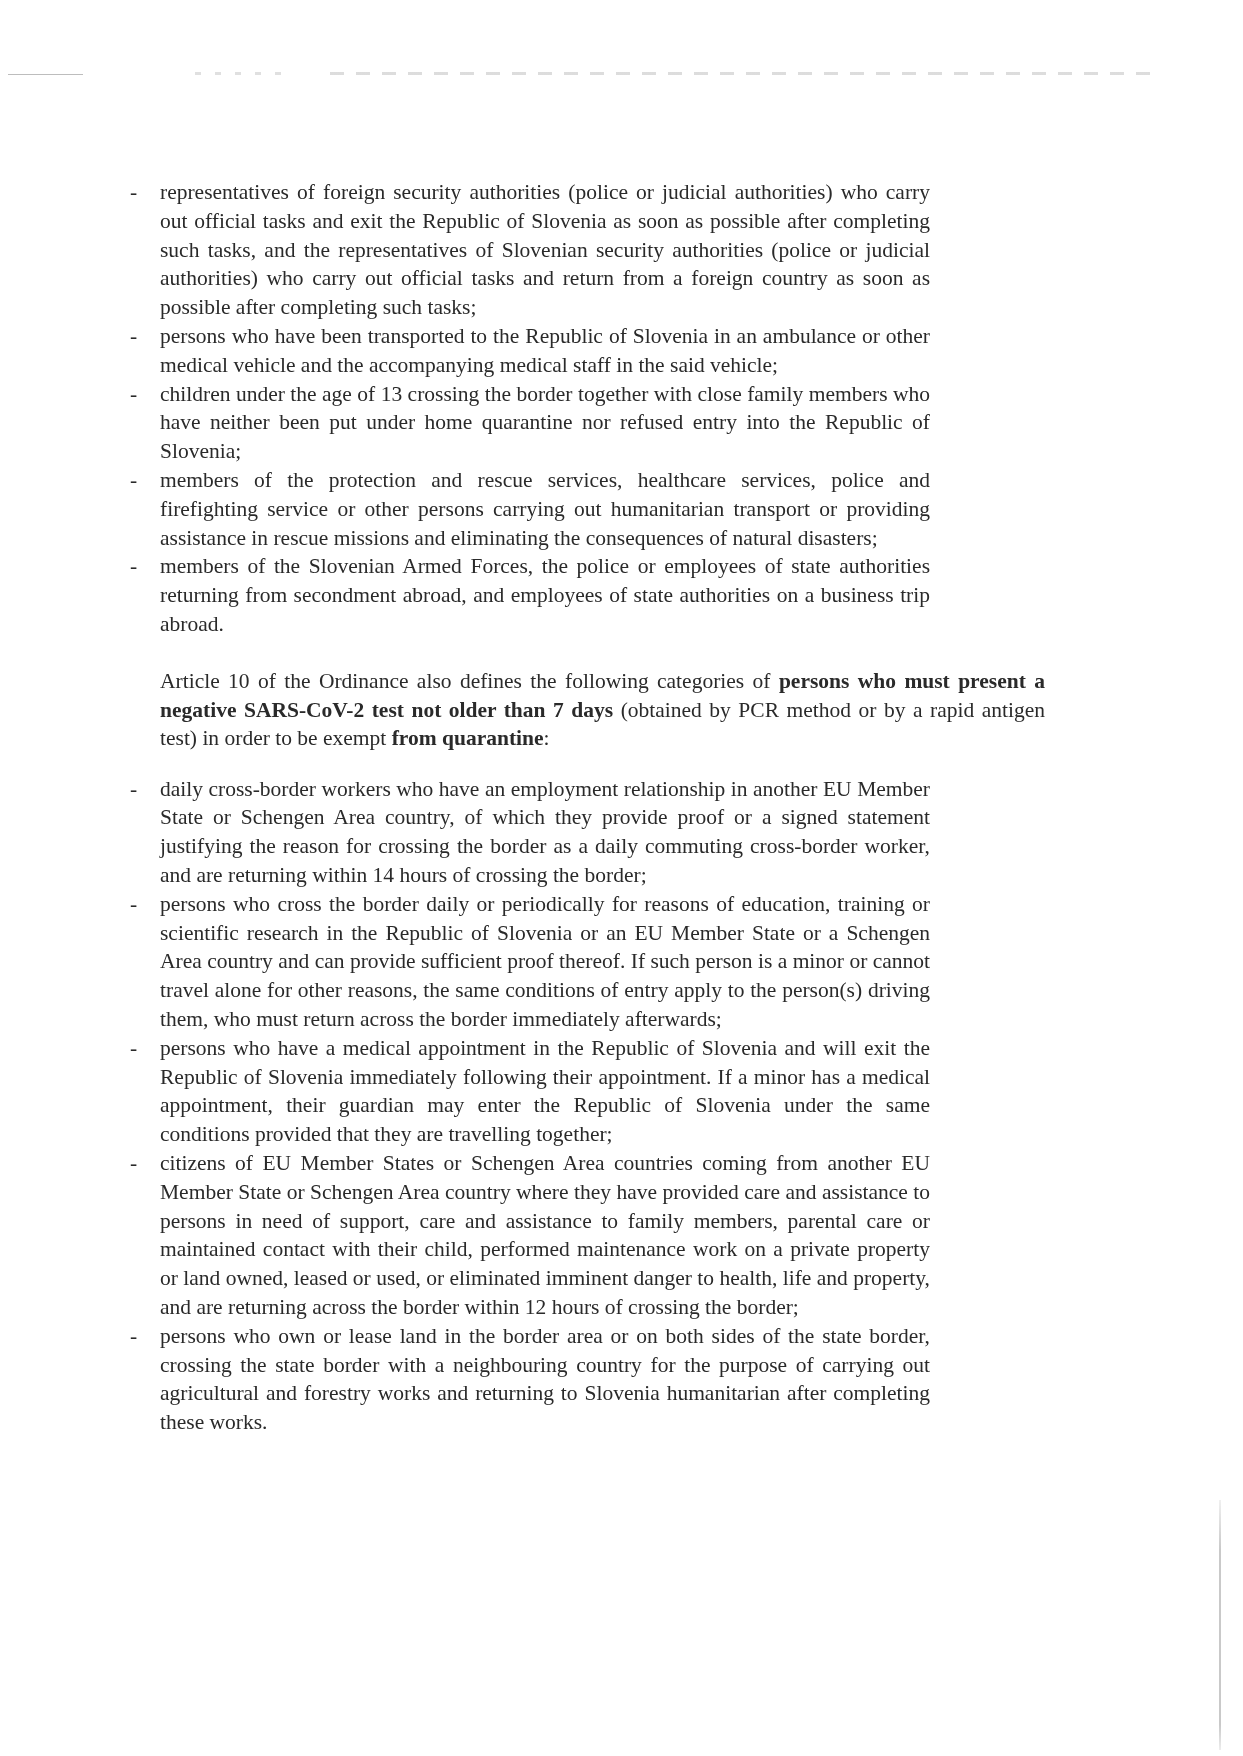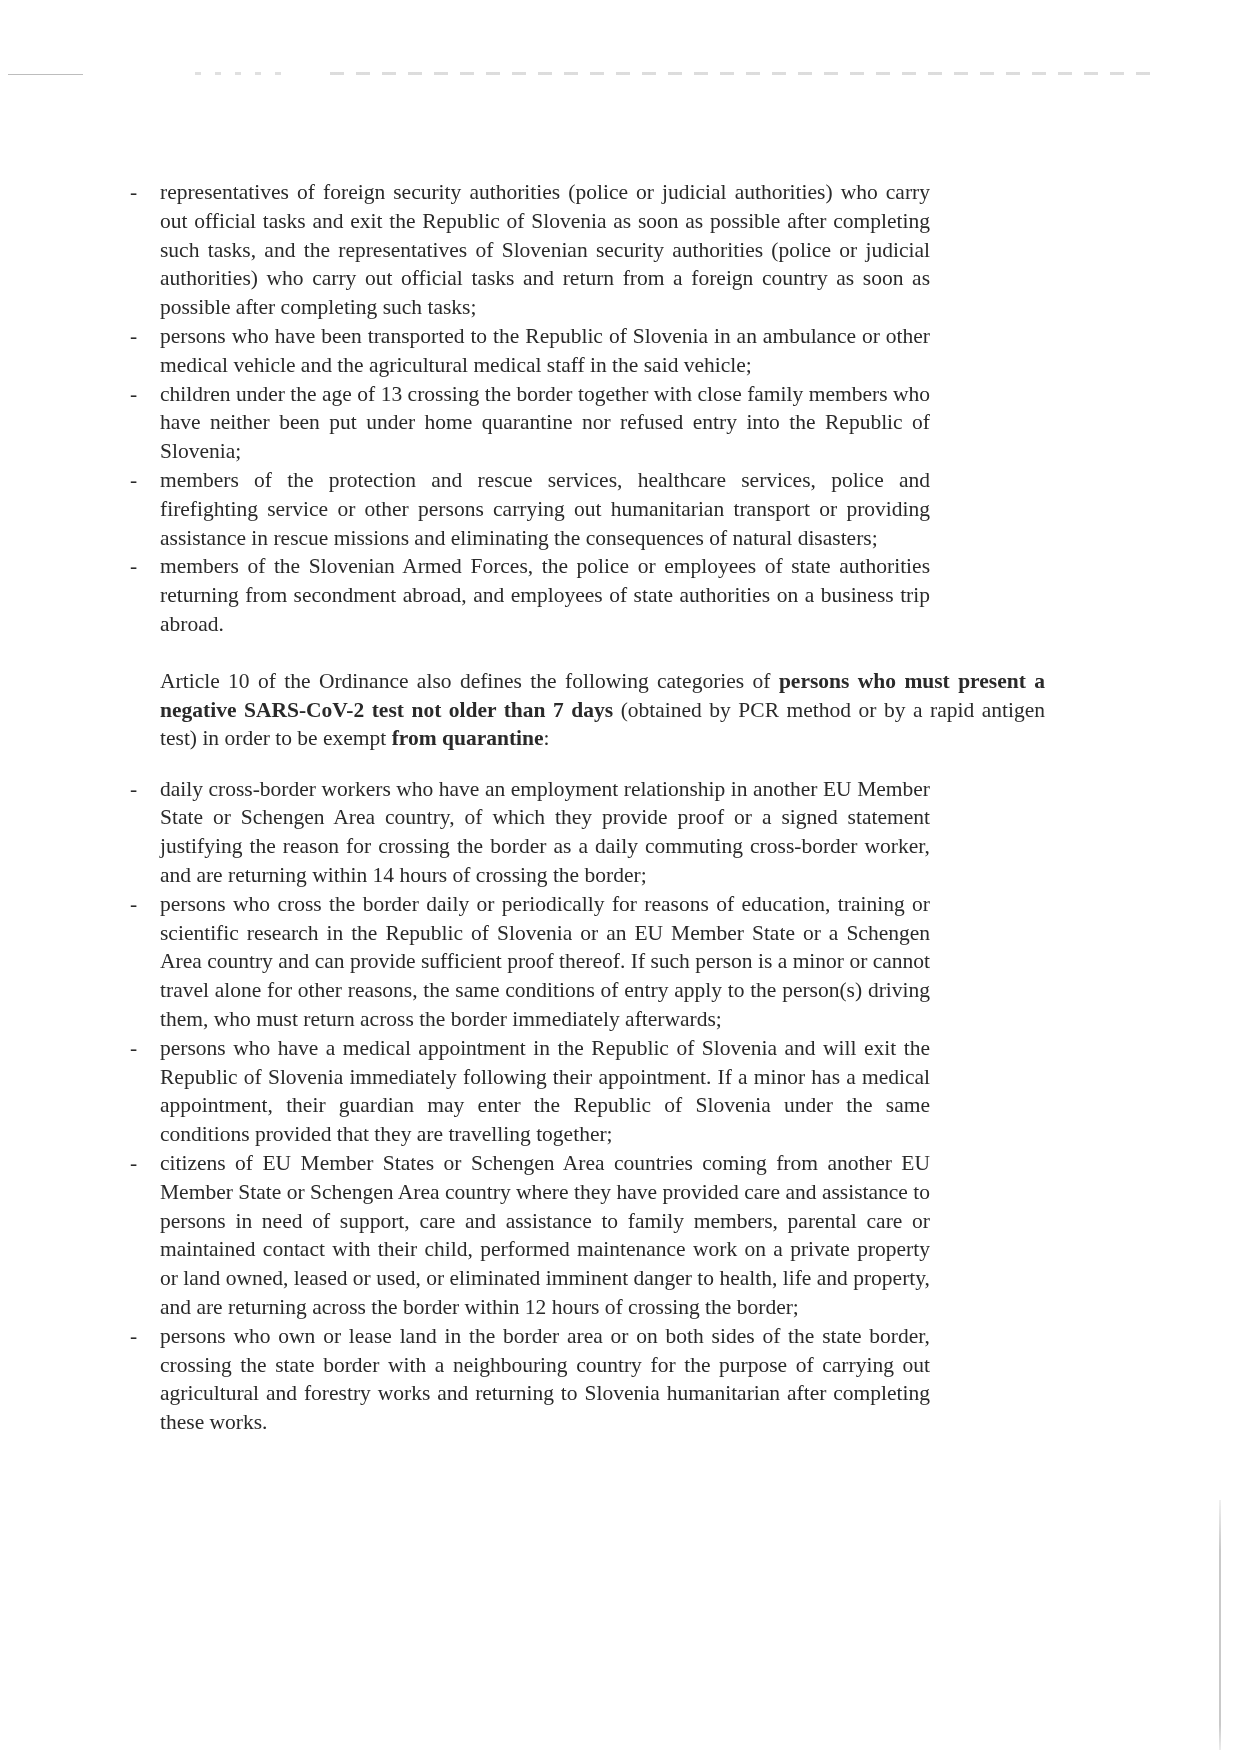--- a/index.html
+++ b/index.html
@@ -89,21 +89,21 @@
 
 <div class="scan-artifact left"></div>
 <div class="scan-dots"></div>
 <div class="scan-dashes"></div>
 <div class="page-edge"></div>
 
 <div class="content">
 
   <ul class="dash-list list-top">
     <li><span class="dash">-</span><span>representatives of foreign security authorities (police or judicial authorities) who carry out official tasks and exit the Republic of Slovenia as soon as possible after completing such tasks, and the representatives of Slovenian security authorities (police or judicial authorities) who carry out official tasks and return from a foreign country as soon as possible after completing such tasks;</span></li>
-    <li><span class="dash">-</span><span>persons who have been transported to the Republic of Slovenia in an ambulance or other medical vehicle and the agricultural medical staff in the said vehicle;</span></li>
+    <li><span class="dash">-</span><span>persons who have been transported to the Republic of Slovenia in an ambulance or other medical vehicle and the accompanying medical staff in the said vehicle;</span></li>
     <li><span class="dash">-</span><span>children under the age of 13 crossing the border together with close family members who have neither been put under home quarantine nor refused entry into the Republic of Slovenia;</span></li>
     <li><span class="dash">-</span><span>members of the protection and rescue services, healthcare services, police and firefighting service or other persons carrying out humanitarian transport or providing assistance in rescue missions and eliminating the consequences of natural disasters;</span></li>
     <li><span class="dash">-</span><span>members of the Slovenian Armed Forces, the police or employees of state authorities returning from secondment abroad, and employees of state authorities on a business trip abroad.</span></li>
   </ul>
 
   <p class="intro"><span>Article 10 of the Ordinance also defines the following categories of </span><b>persons who must present a negative SARS-CoV-2 test not older than 7 days</b><span> (obtained by PCR method or by a rapid antigen test) in order to be exempt </span><b>from quarantine</b><span>:</span></p>
 
   <ul class="dash-list list-bottom">
     <li><span class="dash">-</span><span>daily cross-border workers who have an employment relationship in another EU Member State or Schengen Area country, of which they provide proof or a signed statement justifying the reason for crossing the border as a daily commuting cross-border worker, and are returning within 14 hours of crossing the border;</span></li>
     <li><span class="dash">-</span><span>persons who cross the border daily or periodically for reasons of education, training or scientific research in the Republic of Slovenia or an EU Member State or a Schengen Area country and can provide sufficient proof thereof. If such person is a minor or cannot travel alone for other reasons, the same conditions of entry apply to the person(s) driving them, who must return across the border immediately afterwards;</span></li>

